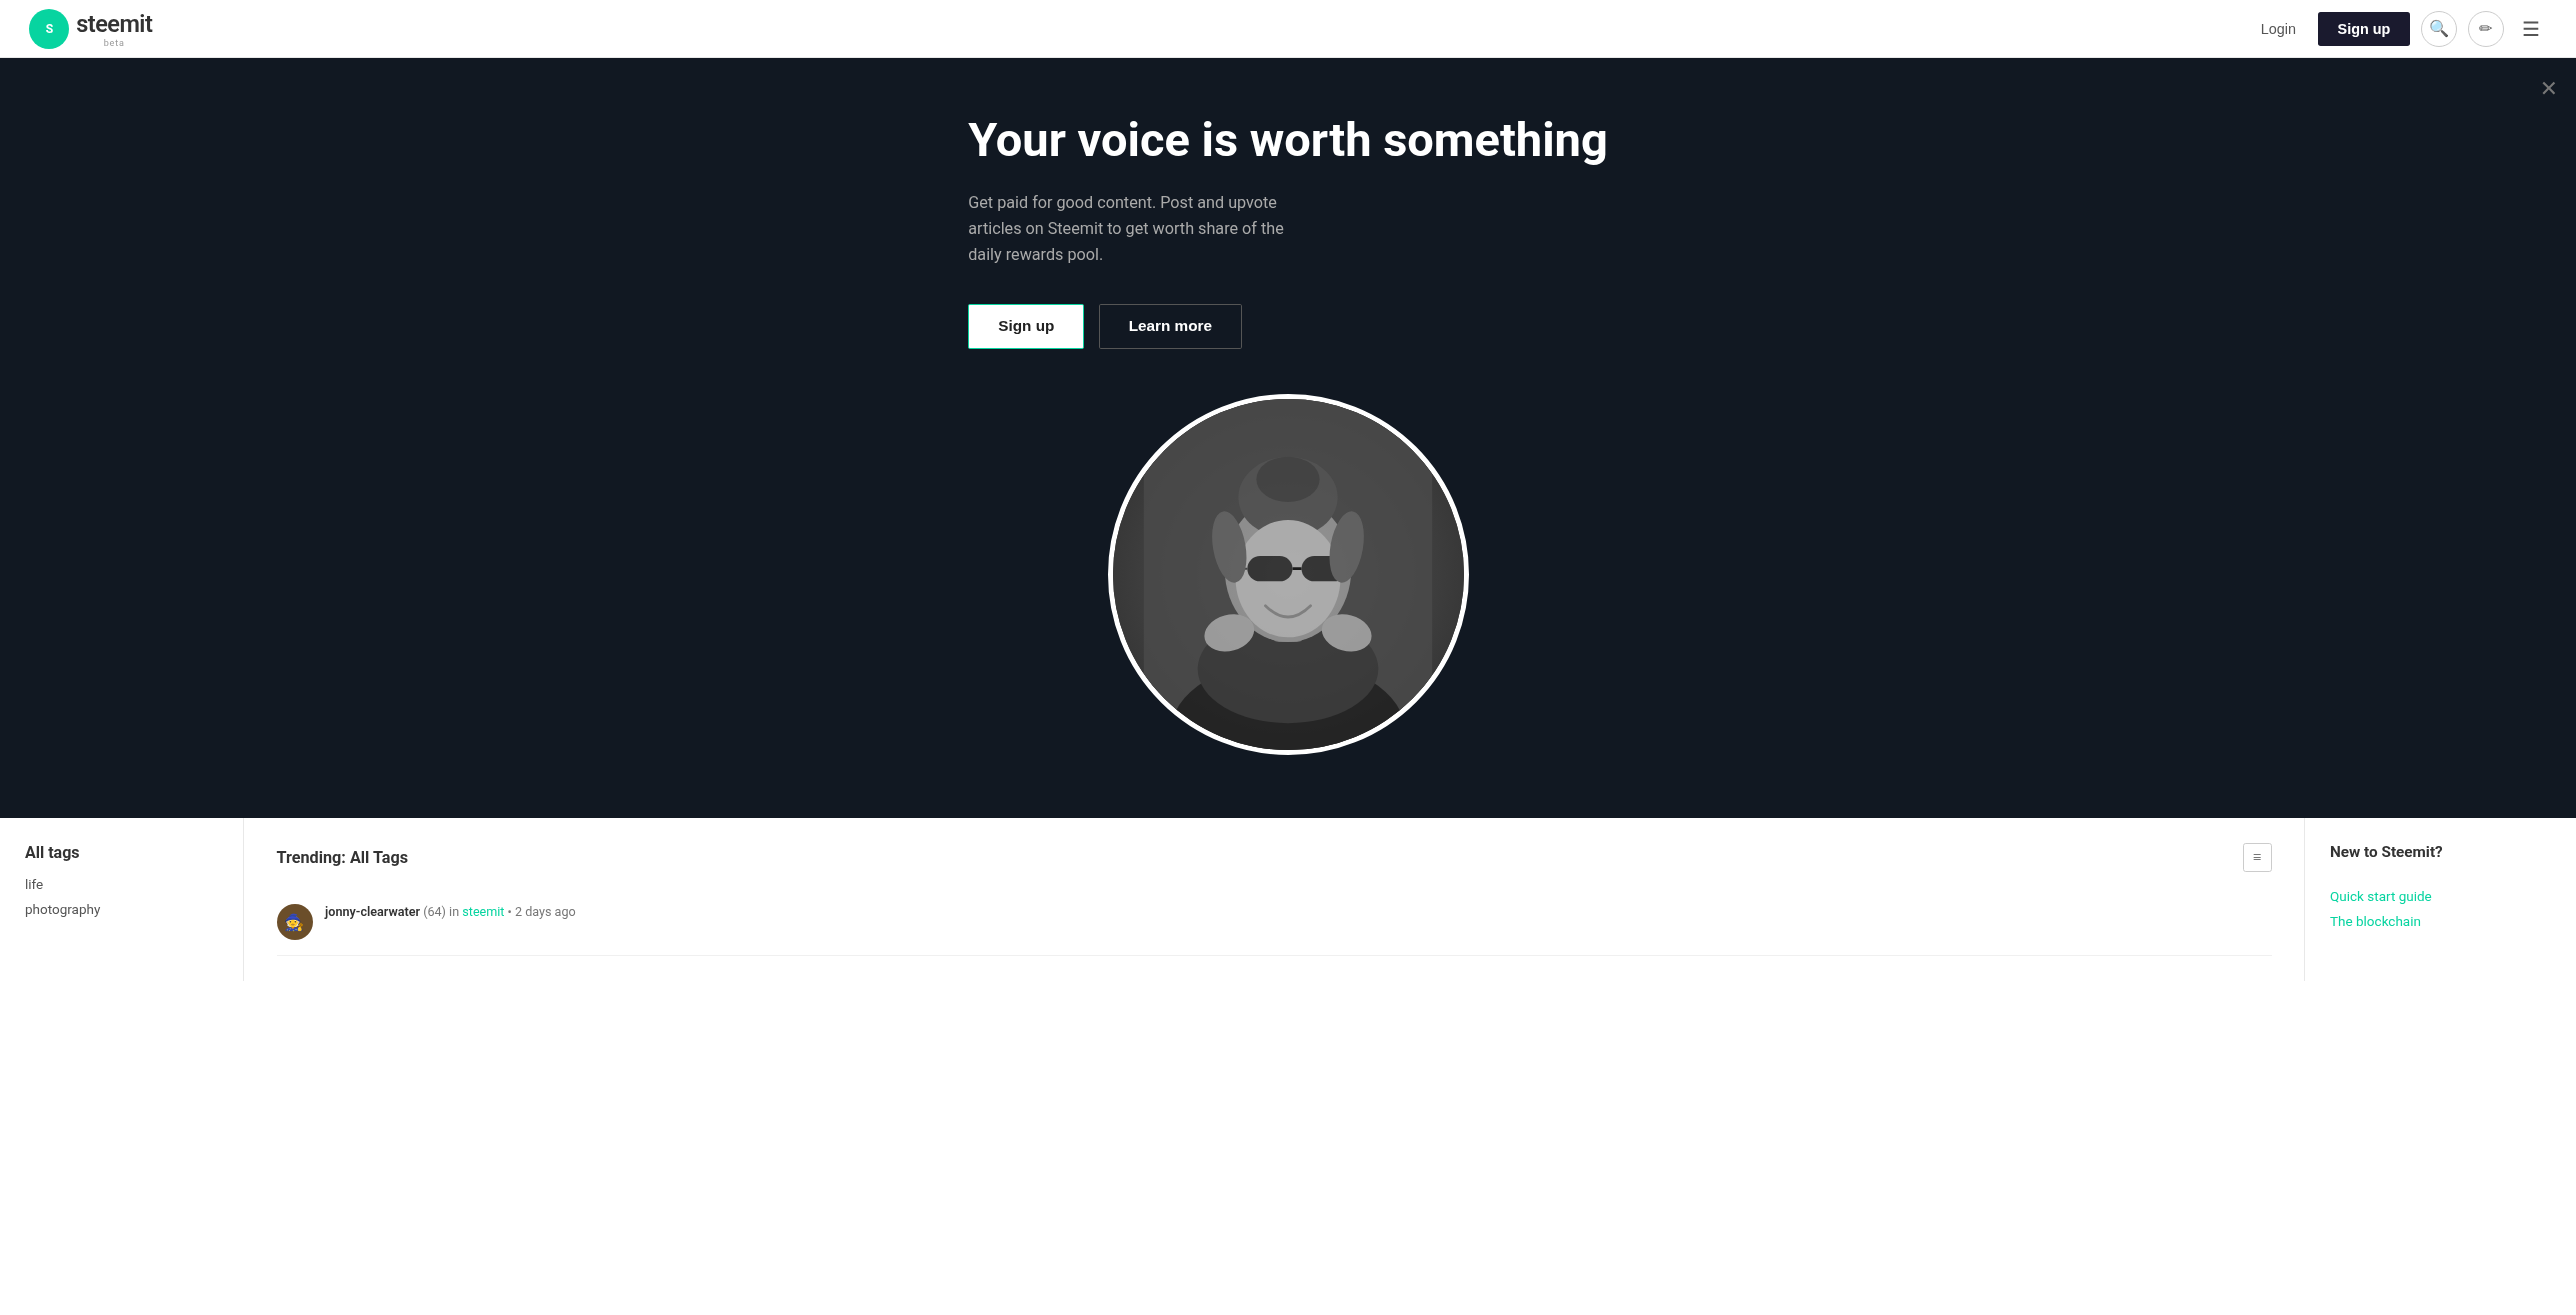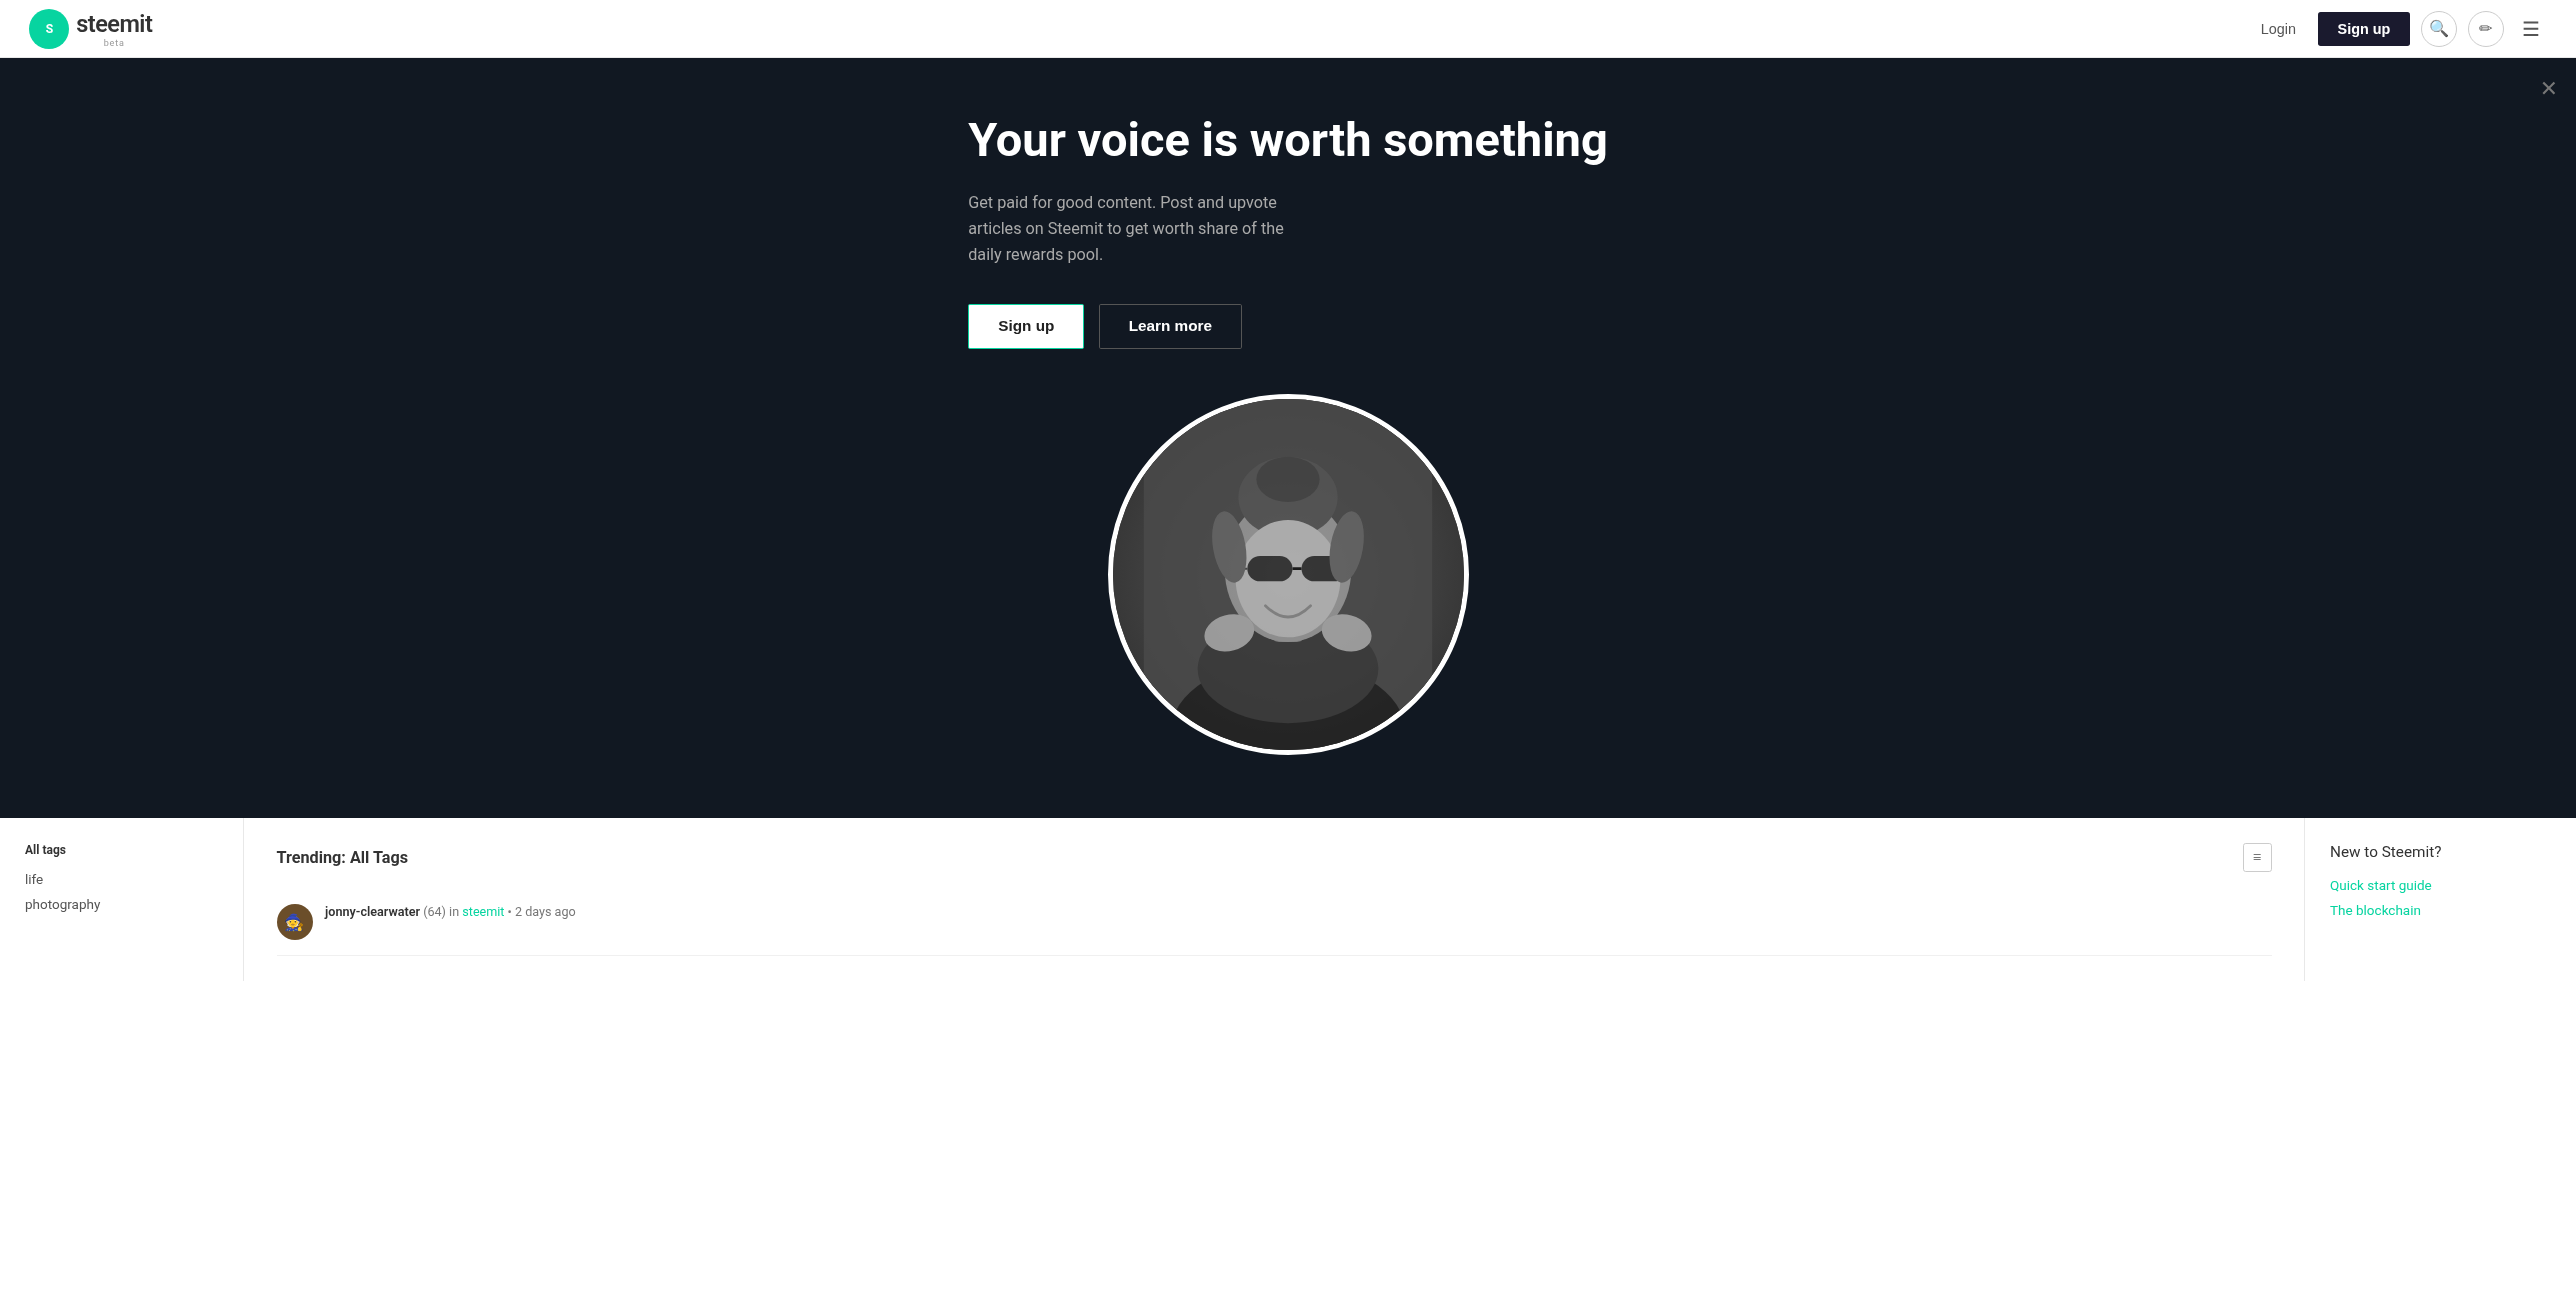--- a/index.html
+++ b/index.html
@@ -205,21 +205,21 @@
     }
 
     
     .sidebar {
       width: 244px;
       flex-shrink: 0;
       padding: 25px 25px;
       border-right: 0.9px solid #e8e8e8;
     }
     .sidebar-title {
-      font-size: 12px;
+      font-size: 16px;
       font-weight: 700;
       color: #333;
       margin-bottom: 14.4px;
     }
     .sidebar-item {
       font-size: 13.5px;
       color: #555;
       margin-bottom: 9px;
       cursor: pointer;
     }
@@ -272,23 +272,23 @@
     .post-tag { color: #07d4a0; }
 
     
     .right-sidebar {
       width: 271px;
       flex-shrink: 0;
       padding: 25px 25px;
     }
     .right-sidebar-title {
       font-size: 15.3px;
-      font-weight: 400;
+      font-weight: 700;
       color: #333;
-      margin-bottom: 16px;
+      margin-bottom: 27px;
     }
     .right-sidebar-link {
       font-size: 13.5px;
       color: #07d4a0;
       margin-bottom: 9px;
       cursor: pointer;
       display: block;
     }
   </style>
 </head>

